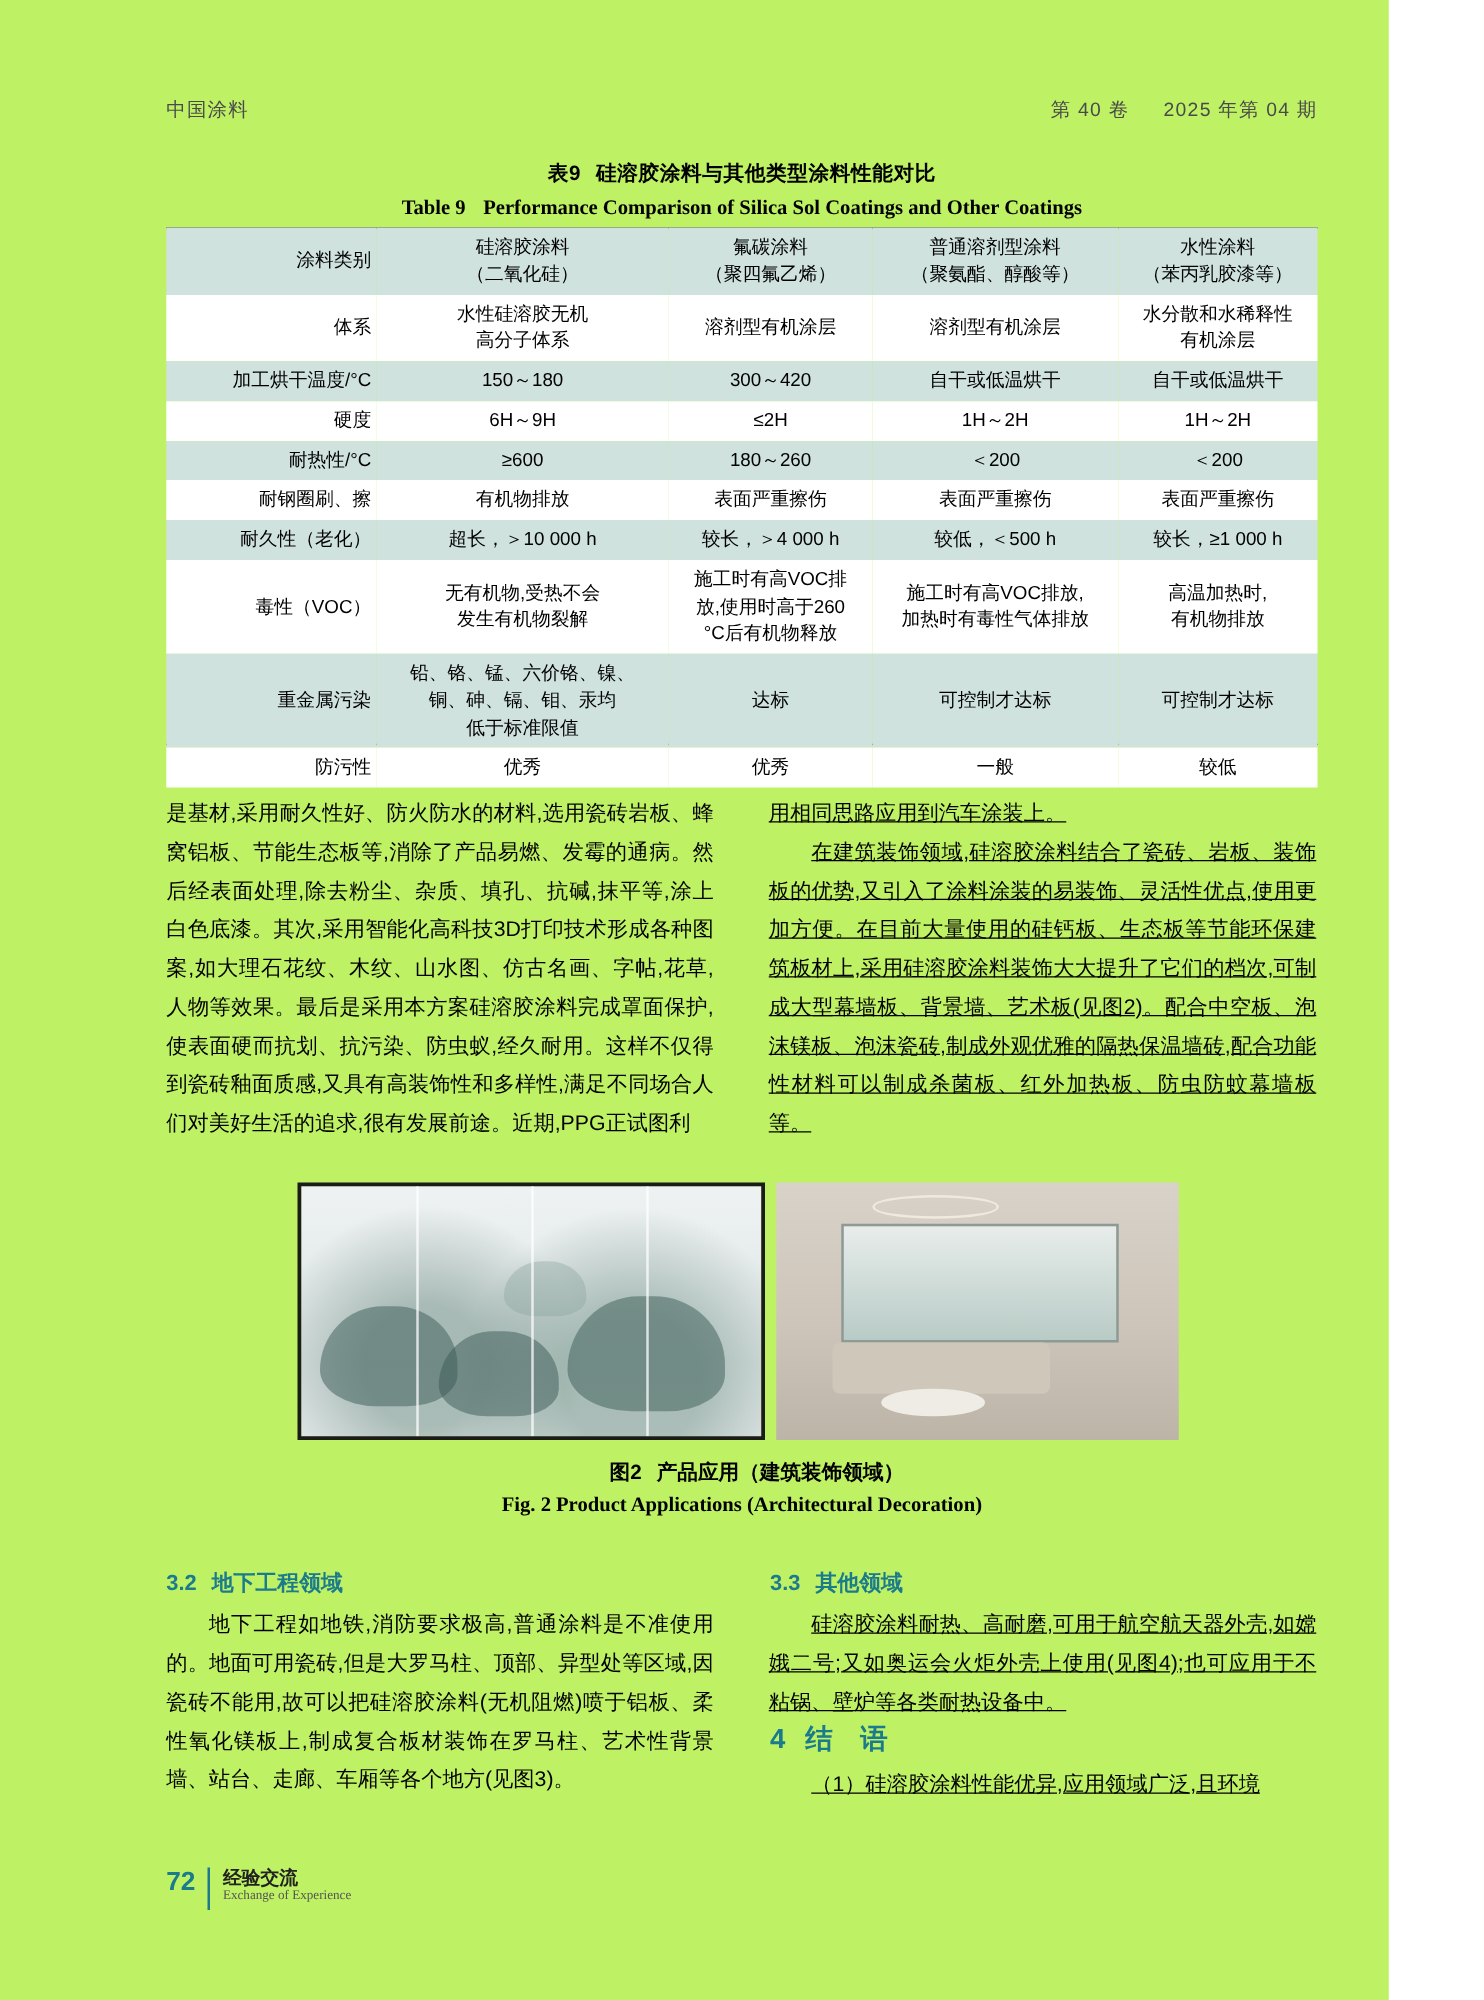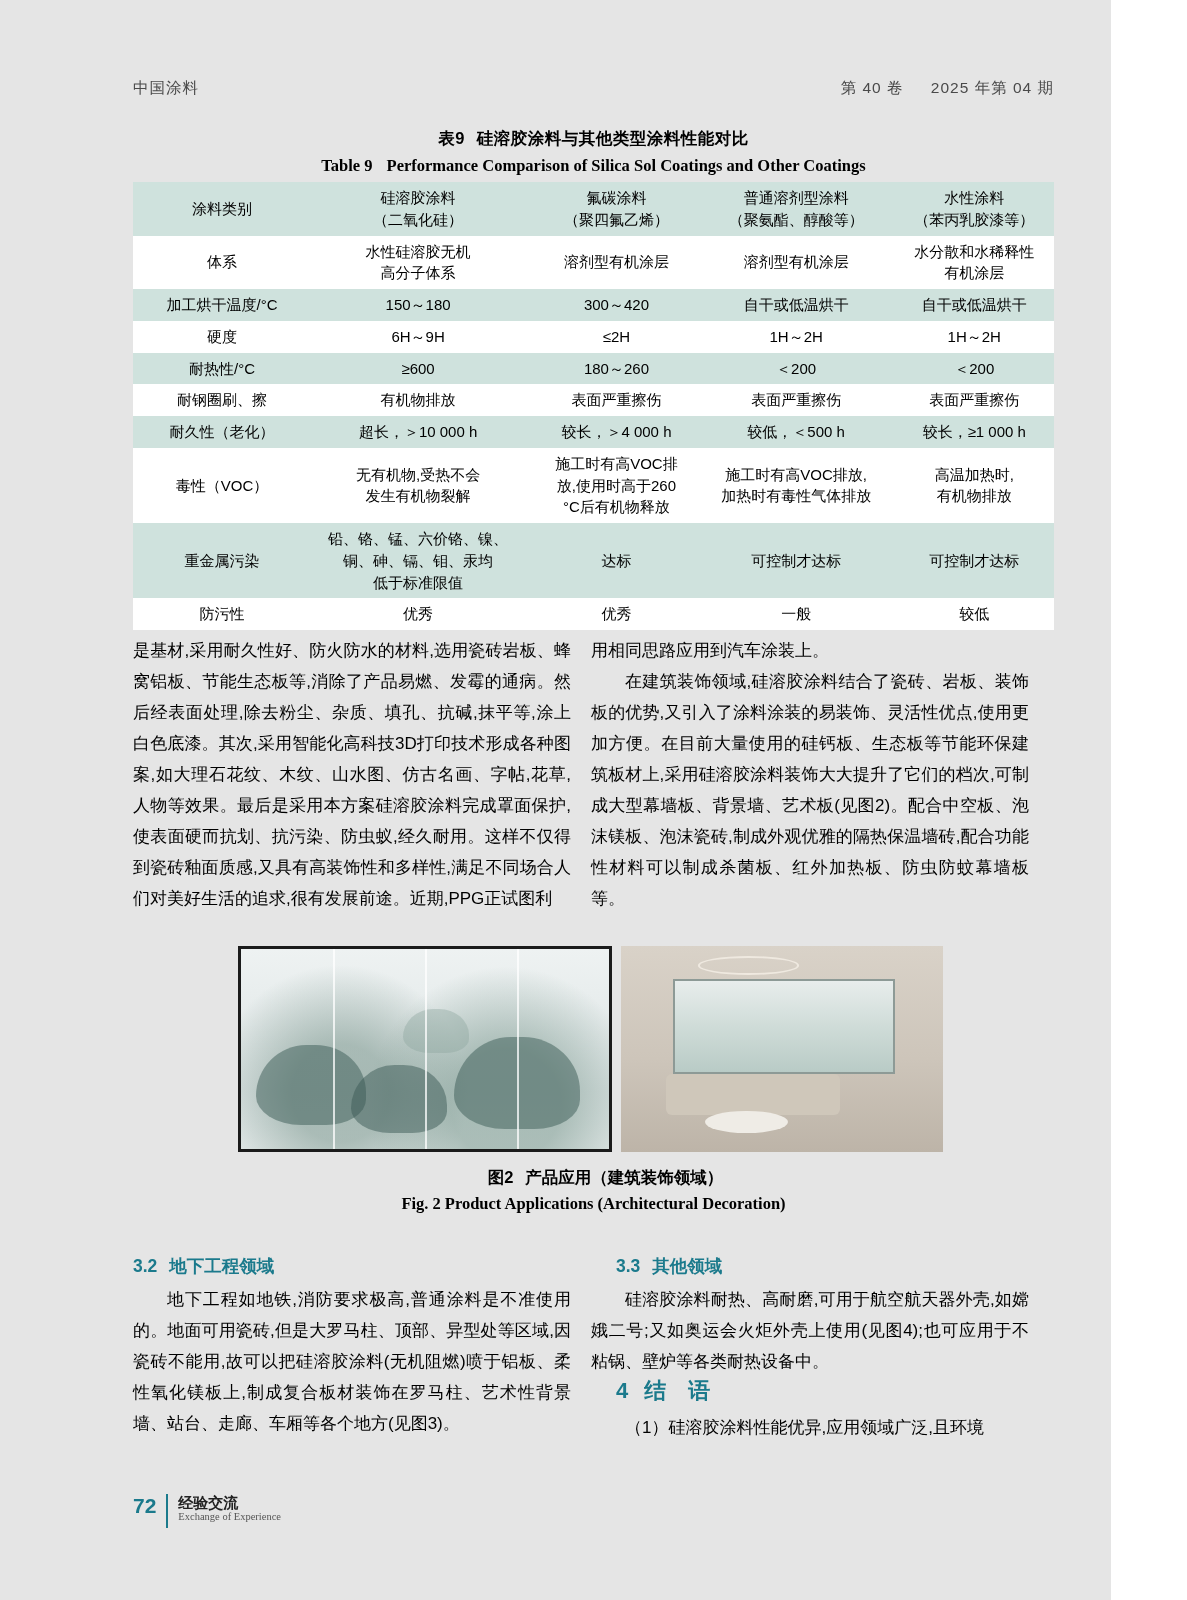--- a/index.html
+++ b/index.html
@@ -12,21 +12,21 @@
     height: 1600px;
     font-family: "Liberation Serif", serif;
     color: #000;
     position: relative;
   }
   .page {
     position: absolute;
     left: 0; top: 0;
     width: 1111px;
     height: 1600px;
-    background: #e5e5e5;
+    background: #bef264;
   }
   .content {
     position: absolute;
     left: 133px;
     top: 0;
     width: 921px;
   }
 
   
   .header {
@@ -78,21 +78,21 @@
   }
   table.perf td {
     text-align: center;
     vertical-align: middle;
     padding: 5px 4px;
     border: none;
   }
   table.perf tr.shade td { background: #cfe2dd; }
   table.perf tr.plain td { background: #ffffff; }
   table.perf td.lbl {
-    text-align: center;
+    text-align: right;
     padding-left: 14px;
     width: 150px;
   }
   .topline {
     position: absolute;
     top: 182px; left: 0; width: 921px;
     border-top: 1.6px solid #000;
   }
   .botline {
     position: absolute;
@@ -104,21 +104,21 @@
   .col {
     position: absolute;
     width: 438px;
     font-family: "Liberation Sans", sans-serif;
     font-size: 17px;
     line-height: 1.82;
     text-align: justify;
     text-justify: inter-ideograph;
   }
   .col.left  { left: 0; }
-  .col.right { left: 458px; }
+  .col.right { left: 482px; text-decoration: underline; }
   .indent { text-indent: 2em; }
 
   
   .figwrap {
     position: absolute;
     top: 946px;
     left: 105px;
     width: 705px;
     height: 206px;
     display: flex;

